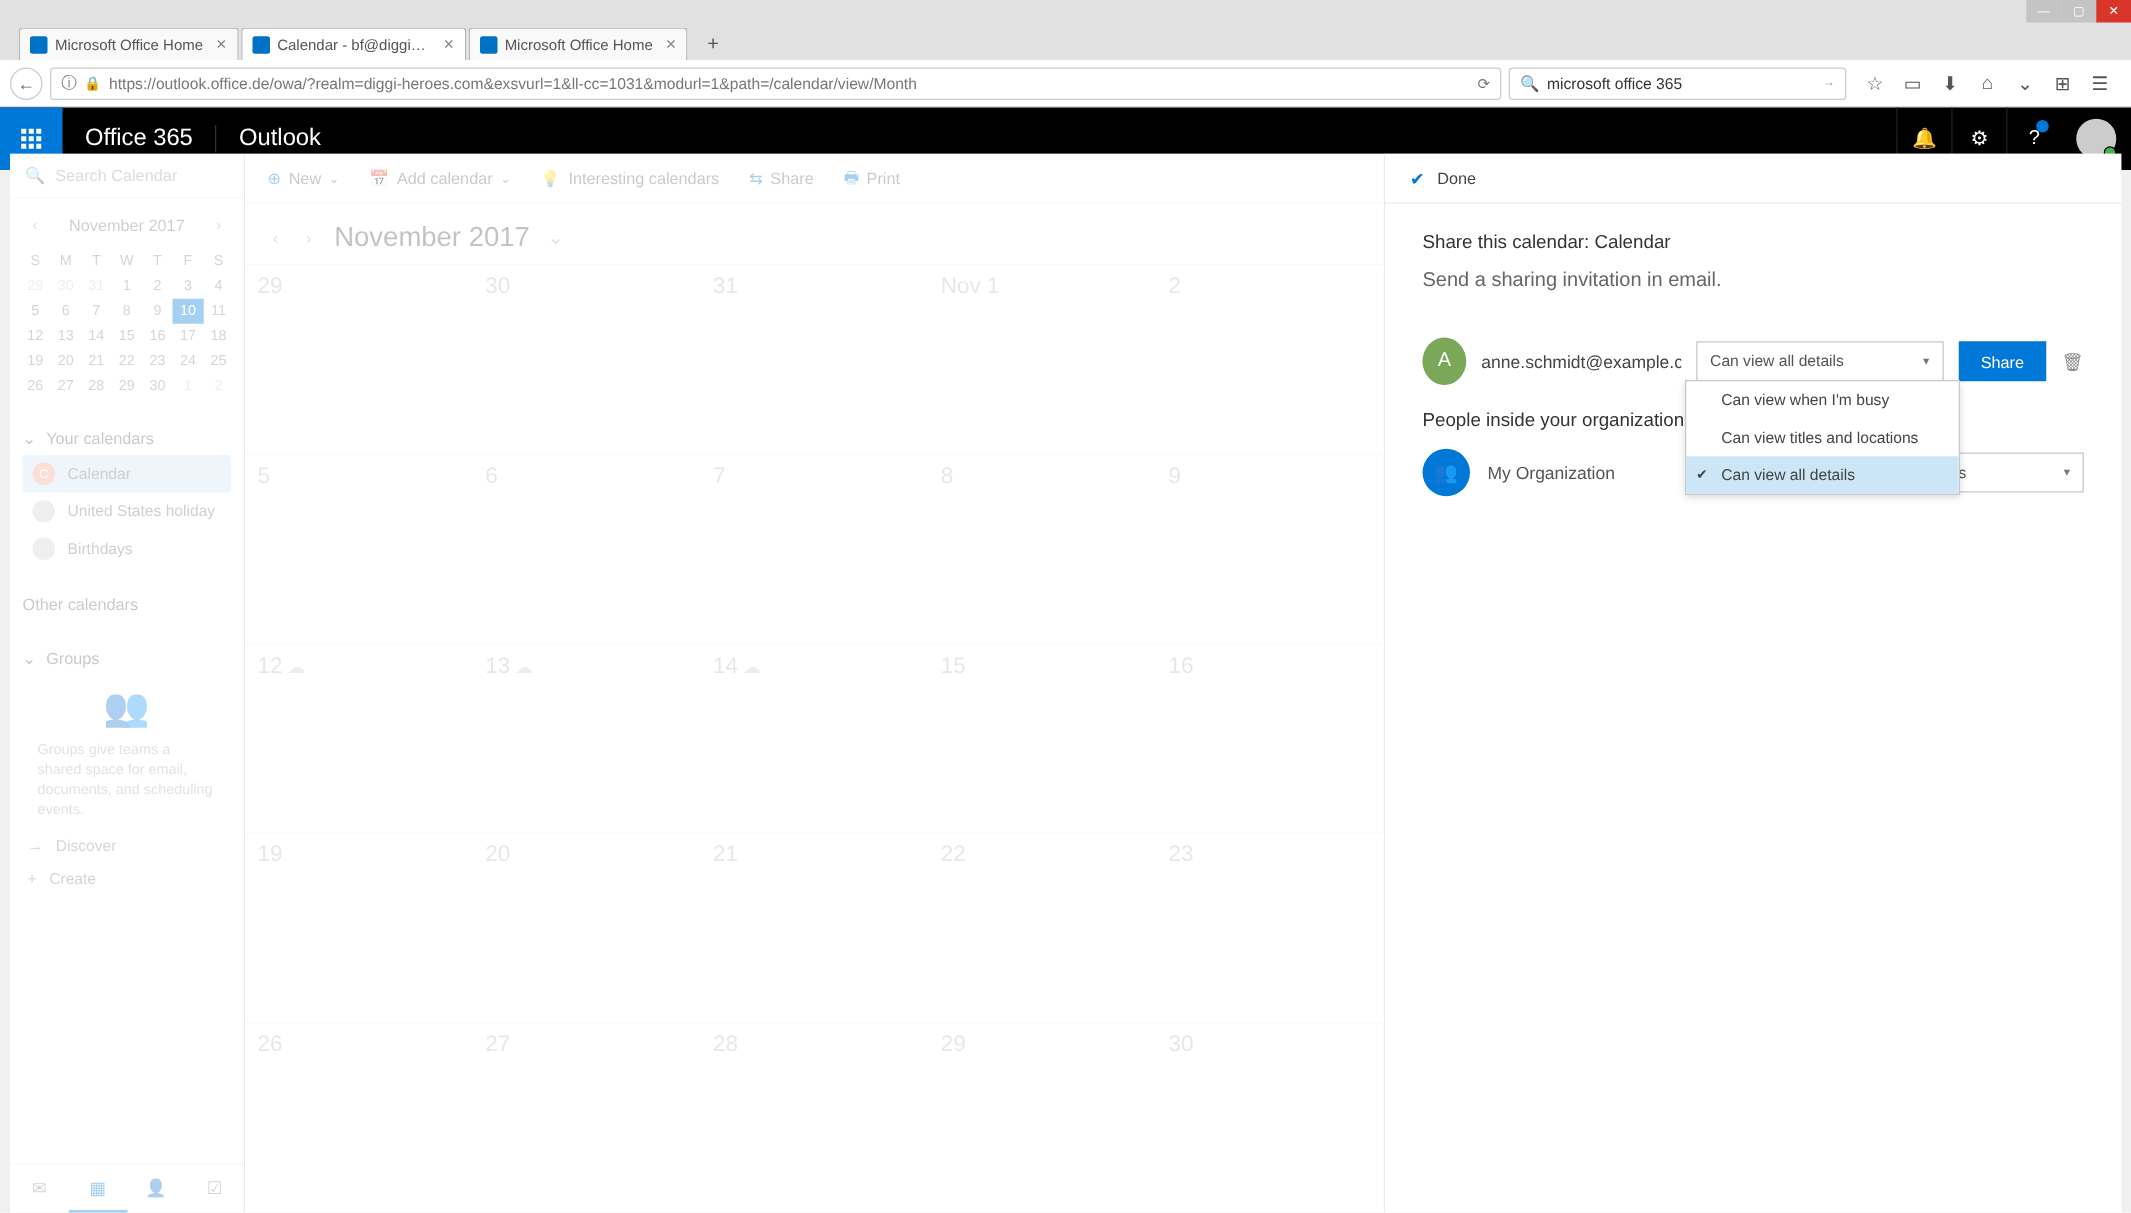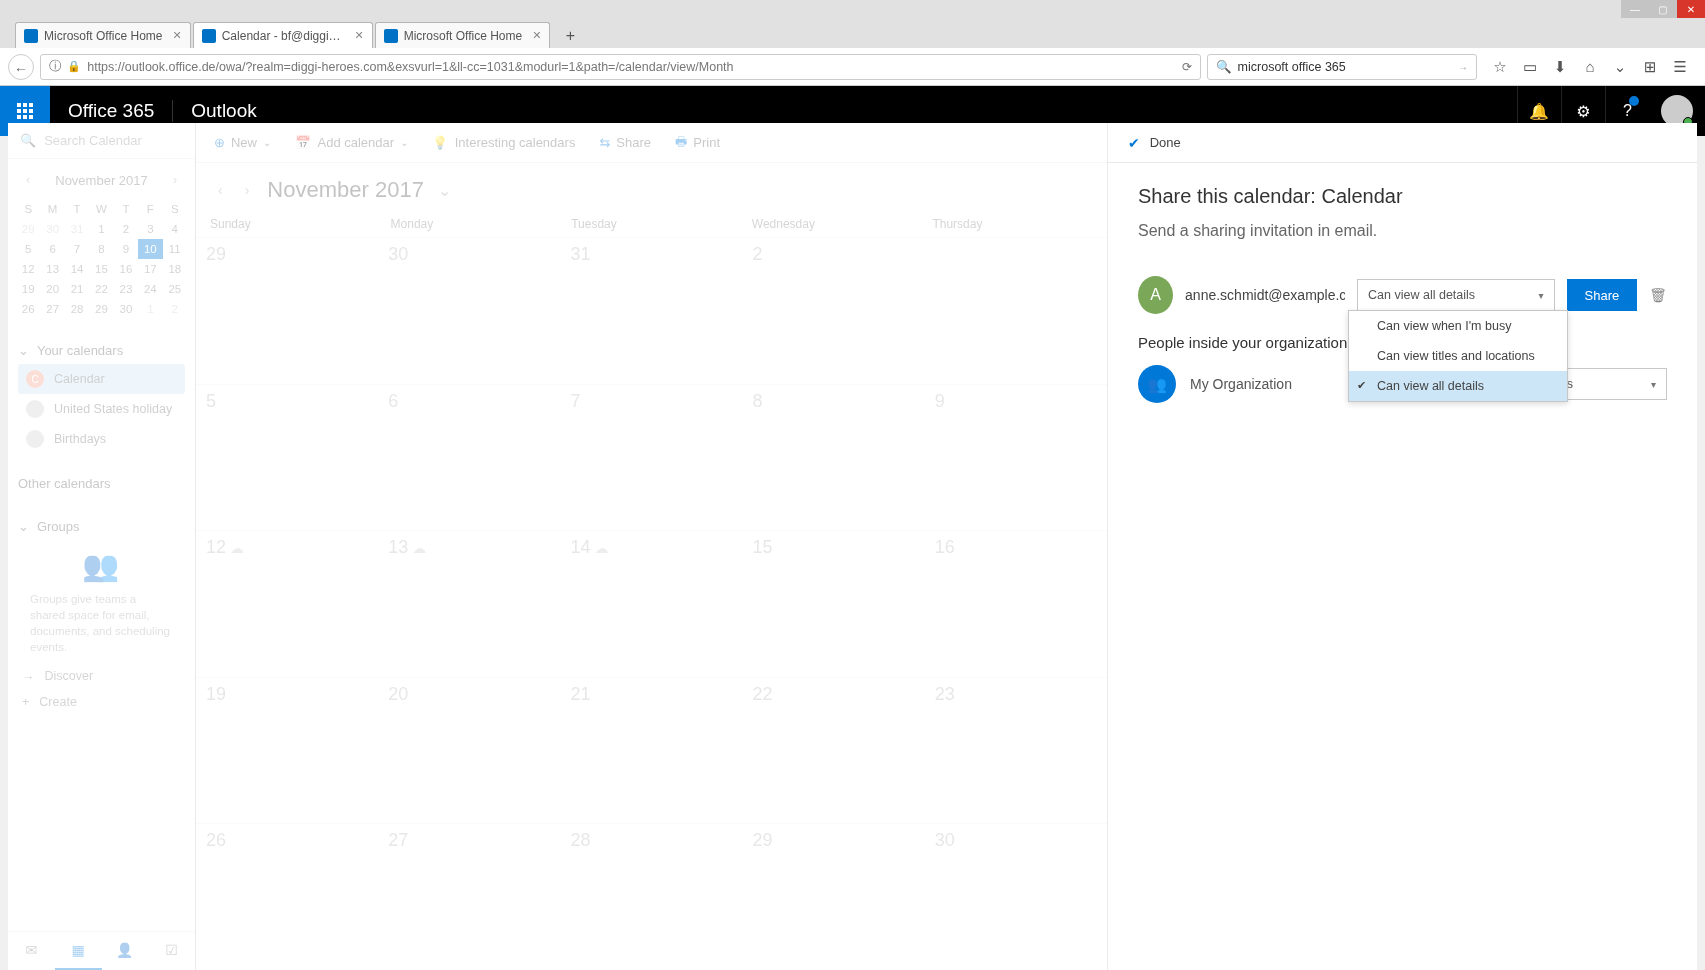--- a/index.html
+++ b/index.html
@@ -90,21 +90,21 @@
 .day-header-row div{ padding:6px 10px; }
 .week-row { display:grid; grid-template-columns: repeat(5, 1fr); flex:1; border-top:1px solid #f0f0f0;}
 .day-cell { padding:6px 10px; font-size:18px; color:#bbb; position:relative;}
 .weather { font-size:14px; color:#ccc; margin-left:4px;}
 
 
 .right-pane { width: 590px; border-left:1px solid #eaeaea; display:flex; flex-direction:column; padding:0; background:#fff;}
 .done-row { height:40px; border-bottom:1px solid #eaeaea; display:flex; align-items:center; gap:10px; padding:0 20px; color:#444; font-size:13px;}
 .done-check { color:#0078d7; font-size:14px;}
 .share-content { padding:22px 30px;}
-.share-title { font-size:20px; font-weight:300; color:#333; margin-bottom:14px;}
+.share-title { font-size:15px; font-weight:300; color:#333; margin-bottom:14px;}
 .share-sub { font-size:16px; color:#666; margin-bottom:36px;}
 
 .recipient-row { display:flex; align-items:center; gap:12px; margin-bottom:20px; position:relative;}
 .persona { width:38px; height:38px; border-radius:50%; background:#7aa758; color:#fff; display:flex; align-items:center; justify-content:center; font-size:16px;}
 .recipient-email { font-size:14px; color:#444; flex:0 0 160px; overflow:hidden; white-space:nowrap;}
 .perm-dropdown { width:212px; height:32px; border:1px solid #c7c7c7; background:#fff; display:flex; align-items:center; padding:0 10px; font-size:12.5px; color:#555; justify-content:space-between;}
 .dd-caret { font-size:10px; color:#777;}
 .share-btn { background:#0078d7; color:#fff; border:none; height:32px; padding:0 18px; font-size:13px;}
 .trash-btn { color:#888; font-size:14px;}
 
@@ -334,32 +334,26 @@
     </div>
 
     <div class="month-header">
       <span class="month-nav">‹</span>
       <span class="month-nav">›</span>
       <span class="month-title">November 2017</span>
       <span style="color:#aaa;">⌄</span>
     </div>
 
     <div class="cal-grid">
-      <div class="day-header-row" id="day-headers">
-          <div>Sunday</div>
-          <div>Monday</div>
-          <div>Tuesday</div>
-          <div>Wednesday</div>
-          <div>Thursday</div>
-        </div>
       <div id="weeks-container" style="flex:1;display:flex;flex-direction:column;">
           <div class="week-row">
             <div class="day-cell"><span class="num">29</span></div>
             <div class="day-cell"><span class="num">30</span></div>
             <div class="day-cell"><span class="num">31</span></div>
+            <div class="day-cell"><span class="num">Nov 1</span></div>
             <div class="day-cell"><span class="num">2</span></div>
           </div>
           <div class="week-row">
             <div class="day-cell"><span class="num">5</span></div>
             <div class="day-cell"><span class="num">6</span></div>
             <div class="day-cell"><span class="num">7</span></div>
             <div class="day-cell"><span class="num">8</span></div>
             <div class="day-cell"><span class="num">9</span></div>
           </div>
           <div class="week-row">

